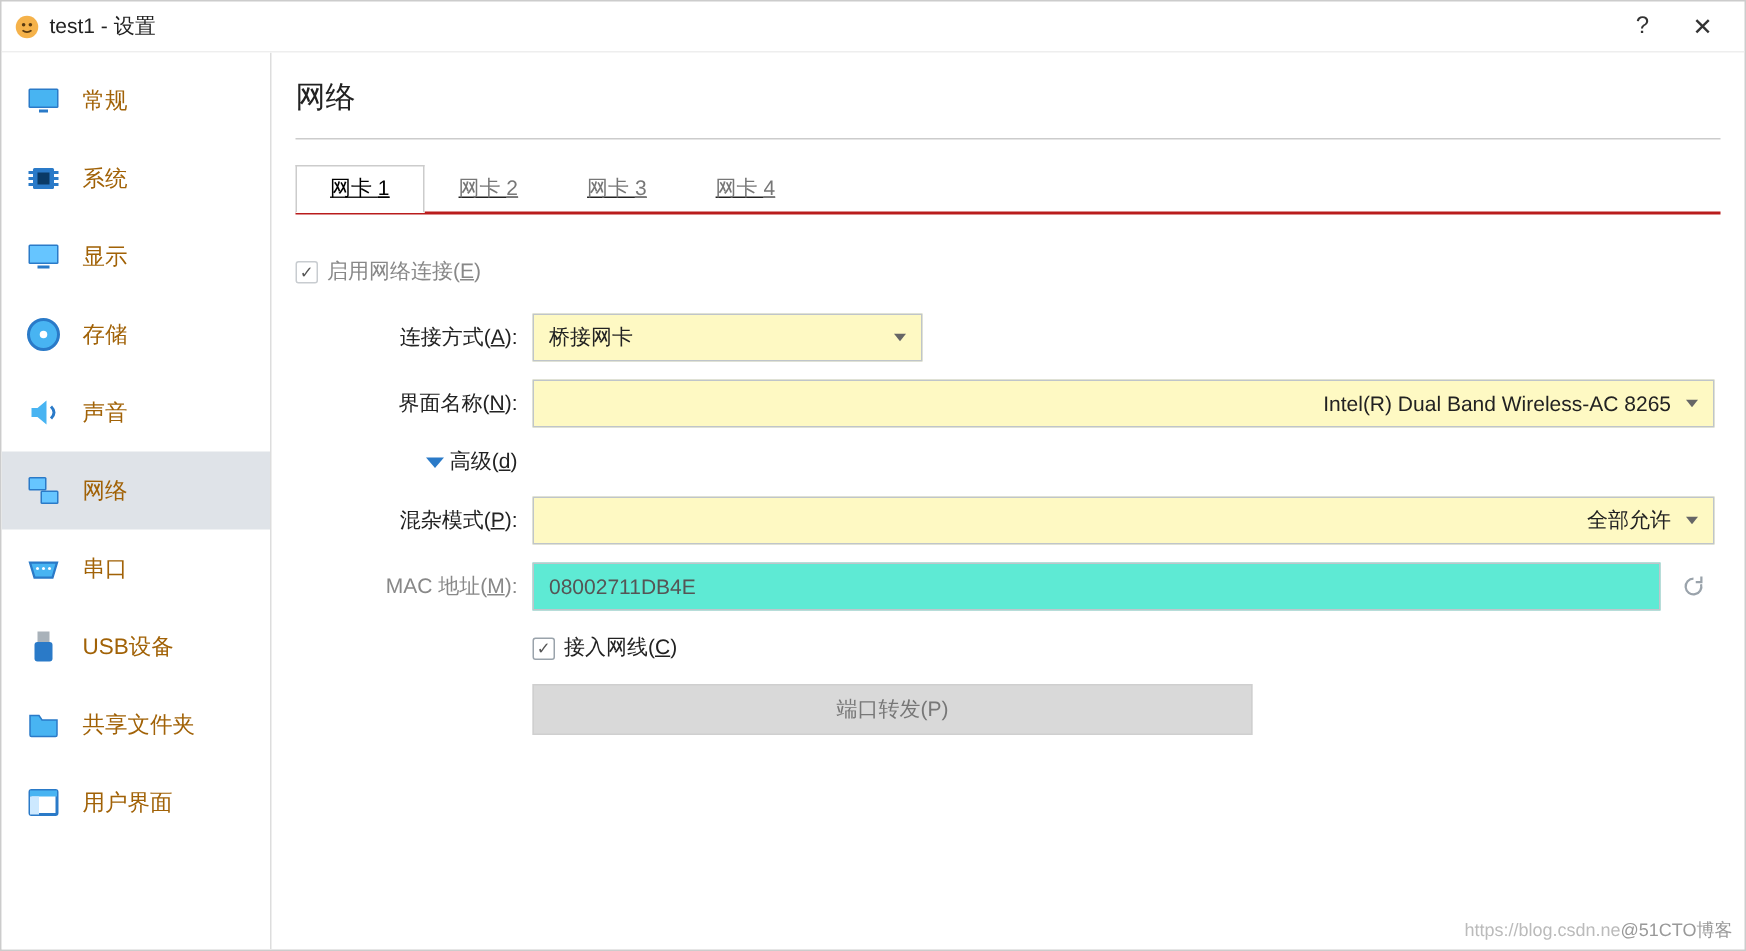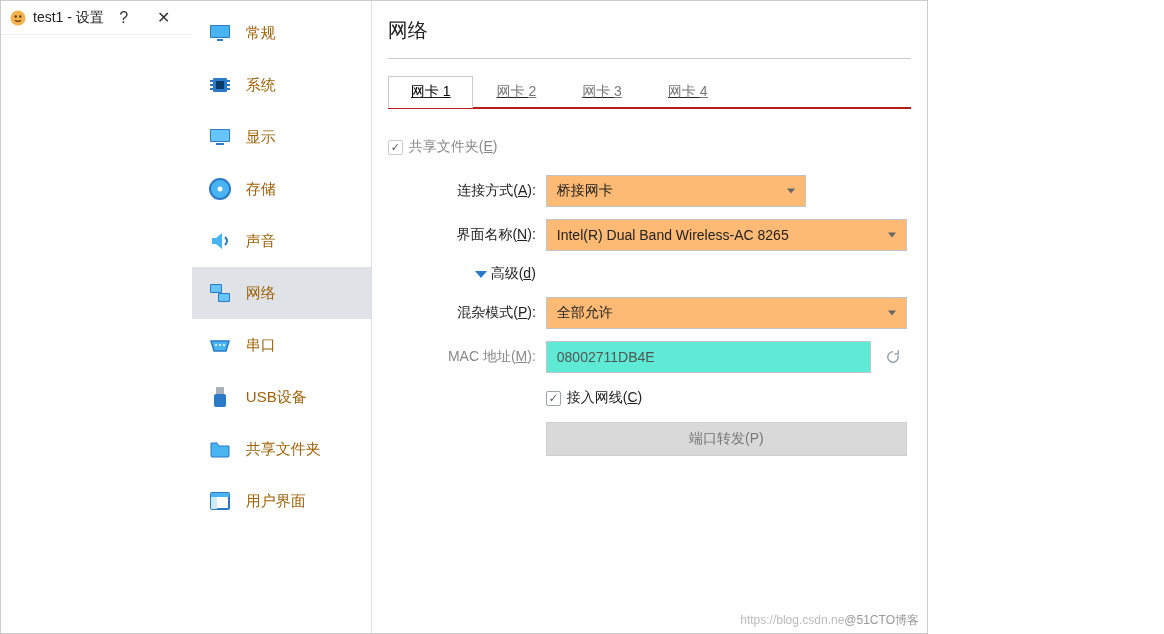--- a/index.html
+++ b/index.html
@@ -1,17 +1,17 @@
 <!DOCTYPE html>
 <html><head>
 <meta charset="utf-8">
 <style>
   * { box-sizing: border-box; font-family: "Microsoft YaHei", "Segoe UI", sans-serif; }
   body { margin: 0; background: #fff; font-size: 14px; color: #222; width: 1164px; }
-  .window { width: 928px; height: 634px; border: 1px solid #ccc; display: flex; flex-direction: row; overflow: hidden; }
+  .window { width: 1164px; height: 634px; border: 1px solid #ccc; display: flex; flex-direction: column; overflow: hidden; }
   .titlebar { height: 34px; display: flex; align-items: center; padding: 0 8px; border-bottom: 1px solid #eee; }
   .titlebar .app-icon { width: 18px; height: 18px; margin-right: 6px; }
   .titlebar .title { flex: 1; font-size: 14px; color: #222; }
   .titlebar .tbtn { width: 40px; height: 34px; display: flex; align-items: center; justify-content: center; font-size: 16px; color: #333; cursor: pointer; }
 
   .body { flex: 1; display: flex; overflow: hidden; }
   .sidebar { width: 180px; background: #fff; border-right: 1px solid #ddd; padding-top: 6px; }
   .side-item { display: flex; align-items: center; height: 52px; padding: 0 16px; cursor: pointer; gap: 14px; font-size: 15px; color: #a16207; }
   .side-item.active { background: #dfe3e8; }
   .side-icon { width: 24px; height: 24px; flex: 0 0 24px; }
@@ -29,24 +29,24 @@
   .row .lbl.muted { color: #888; }
   .row .fld { flex: 1; display: flex; align-items: center; gap: 8px; padding-right: 4px; }
 
   .checkbox { display: inline-flex; align-items: center; gap: 6px; }
   .chk { width: 15px; height: 15px; border: 1px solid #9aa3ab; border-radius: 2px; display: inline-flex; align-items: center; justify-content: center; font-size: 11px; background: #fff; }
   .chk.checked::after { content: "✓"; color: #555; }
   .chk.light { border-color: #c8ccd0; }
   .checkbox.muted .clabel { color: #888; }
   .clabel .ul, .lbl .ul { text-decoration: underline; }
 
-  .select { height: 32px; border: 1px solid #bfc5ca; background: #fdba74; display: flex; align-items: center; padding: 0 28px 0 10px; position: relative; color: #222; min-width: 260px; }
+  .select { height: 32px; border: 1px solid #bfc5ca; background: #fef9c3; display: flex; align-items: center; padding: 0 28px 0 10px; position: relative; color: #222; min-width: 260px; }
   .select::after { content: ""; position: absolute; right: 10px; top: 50%; width: 0; height: 0; border-left: 4px solid transparent; border-right: 4px solid transparent; border-top: 5px solid #666; transform: translateY(-50%); }
   .select.small { min-width: 260px; max-width: 280px; }
-  .select.wide { width: 100%; }
+  .select.wide { width: 100%; justify-content: flex-end; }
   .select.disabled { color: #555; }
 
   .textfield { height: 32px; border: 1px solid #bfc5ca; background: #5eead4; flex: 1; display: flex; align-items: center; padding: 0 10px; color: #555; }
   .iconbtn { width: 28px; height: 28px; display: flex; align-items: center; justify-content: center; cursor: pointer; color: #888; }
 
   .adv-toggle { display: inline-flex; align-items: center; gap: 4px; color: #222; cursor: pointer; }
   .adv-toggle .tri { width: 0; height: 0; border-left: 6px solid transparent; border-right: 6px solid transparent; border-top: 7px solid #2a7ac8; }
 
   .bigbtn { width: 100%; max-width: 480px; height: 34px; background: #d9d9d9; color: #777; border: 1px solid #cfcfcf; display: flex; align-items: center; justify-content: center; cursor: pointer; }
 
@@ -177,21 +177,21 @@
           <span>网卡 </span><span class="ul">4</span>
         </div>
       </div>
 
       <div class="form">
 
         <div class="row">
           <div class="lbl" style="text-align:left;padding-left:0;">
             <span class="checkbox muted">
               <span class="chk light checked"></span>
-              <span class="clabel"><span>共享文件夹(</span><span class="ul">E</span><span>)</span></span>
+              <span class="clabel"><span>启用网络连接(</span><span class="ul">E</span><span>)</span></span>
             </span>
           </div>
           <div class="fld"></div>
         </div>
 
         <div class="row">
           <div class="lbl"><span>连接方式(</span><span class="ul">A</span><span>):</span></div>
           <div class="fld">
             <div class="select small">
                 <span>桥接网卡</span>

